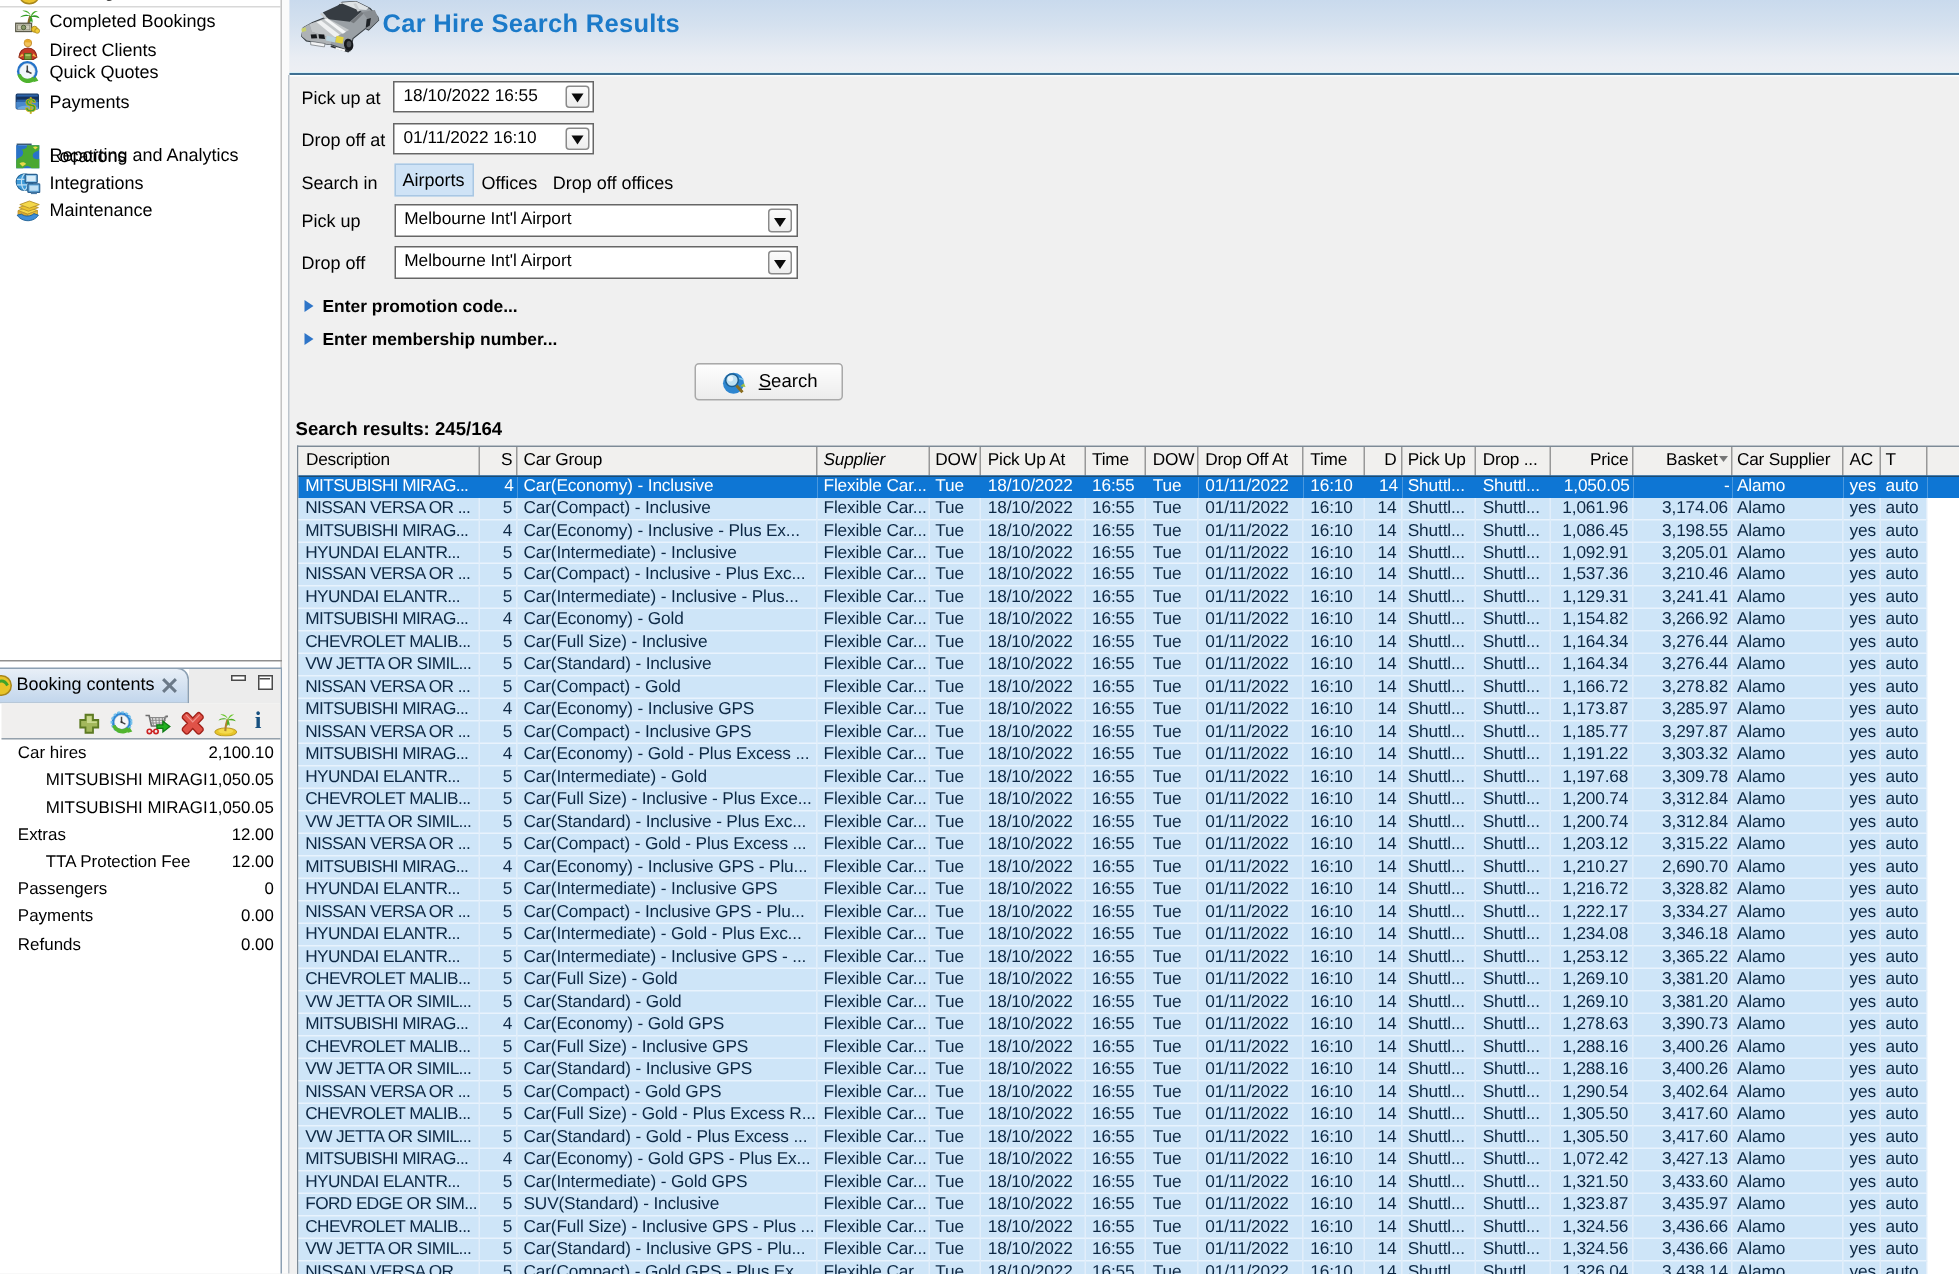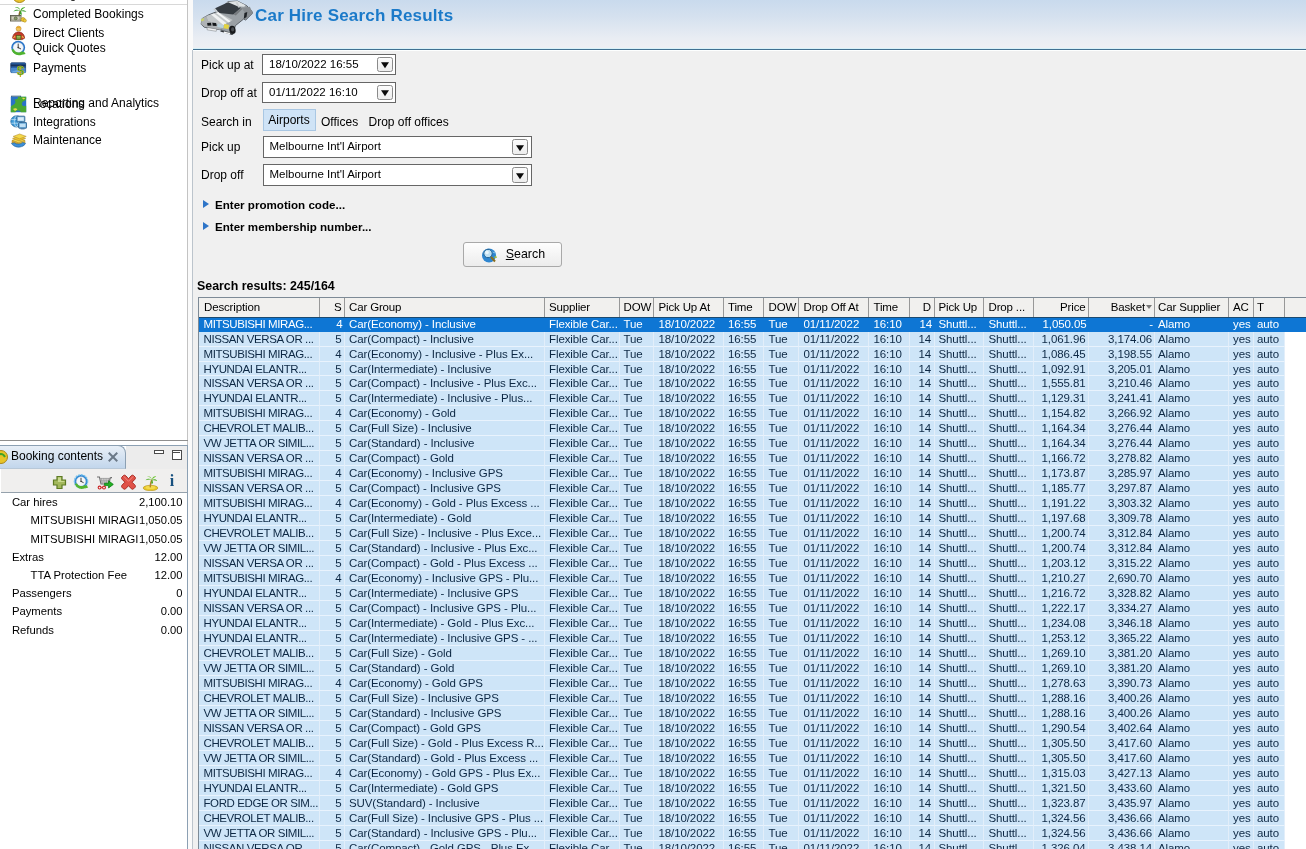--- a/index.html
+++ b/index.html
@@ -224,21 +224,21 @@
         <path d="M12.5 10.5 L15 8.5 L16 11 Z" fill="#9ebf3f"></path>
       </svg></span>
 <span class="tx"><u>S</u>earch</span>
   </div>
 <div class="abs" id="results">Search results: 245/164</div>
 <div class="abs" id="tbl">
 <div id="thead">
       <div class="c" style="padding-left:5.5px;">Description</div>
       <div class="c" style="padding-right:2px;text-align:right;">S</div>
       <div class="c" style="padding-left:4.5px;">Car Group</div>
-      <div class="c" style="padding-left:4px;">Supplier</div>
+      <div class="c" style="padding-left:4px;font-style:italic;">Supplier</div>
       <div class="c" style="padding-left:4px;">DOW</div>
       <div class="c" style="padding-left:4.5px;">Pick Up At</div>
       <div class="c" style="padding-left:4.5px;">Time</div>
       <div class="c" style="padding-left:4.5px;">DOW</div>
       <div class="c" style="padding-left:4.5px;">Drop Off At</div>
       <div class="c" style="padding-left:4.5px;">Time</div>
       <div class="c" style="padding-right:3px;text-align:right;">D</div>
       <div class="c" style="padding-left:3.5px;">Pick Up</div>
       <div class="c" style="padding-left:4.5px;">Drop ...</div>
       <div class="c" style="padding-right:2.5px;text-align:right;">Price</div>
@@ -339,21 +339,21 @@
       <div class="c al" style="padding-left:4px">Flexible Car...</div>
       <div class="c al" style="padding-left:4px">Tue</div>
       <div class="c al">18/10/2022</div>
       <div class="c al">16:55</div>
       <div class="c al">Tue</div>
       <div class="c al">01/11/2022</div>
       <div class="c al">16:10</div>
       <div class="c ar" style="padding-right:3px">14</div>
       <div class="c al" style="padding-left:3.5px">Shuttl...</div>
       <div class="c al">Shuttl...</div>
-      <div class="c ar">1,555.81</div>
+      <div class="c ar">1,537.36</div>
       <div class="c ar" style="padding-right:1.5px">3,210.46</div>
       <div class="c al" style="padding-left:3.5px">Alamo</div>
       <div class="c al" style="padding-left:4px">yes</div>
       <div class="c al" style="padding-left:3.5px">auto</div>
       <div class="c last"></div>
     </div>
     <div class="row">
       <div class="c al" style="padding-left:5px;letter-spacing:-0.4px">HYUNDAI ELANTR...</div>
       <div class="c ar" style="padding-right:2px">5</div>
       <div class="c al">Car(Intermediate) - Inclusive - Plus...</div>
@@ -885,21 +885,21 @@
       <div class="c al" style="padding-left:4px">Flexible Car...</div>
       <div class="c al" style="padding-left:4px">Tue</div>
       <div class="c al">18/10/2022</div>
       <div class="c al">16:55</div>
       <div class="c al">Tue</div>
       <div class="c al">01/11/2022</div>
       <div class="c al">16:10</div>
       <div class="c ar" style="padding-right:3px">14</div>
       <div class="c al" style="padding-left:3.5px">Shuttl...</div>
       <div class="c al">Shuttl...</div>
-      <div class="c ar">1,315.03</div>
+      <div class="c ar">1,072.42</div>
       <div class="c ar" style="padding-right:1.5px">3,427.13</div>
       <div class="c al" style="padding-left:3.5px">Alamo</div>
       <div class="c al" style="padding-left:4px">yes</div>
       <div class="c al" style="padding-left:3.5px">auto</div>
       <div class="c last"></div>
     </div>
     <div class="row">
       <div class="c al" style="padding-left:5px;letter-spacing:-0.4px">HYUNDAI ELANTR...</div>
       <div class="c ar" style="padding-right:2px">5</div>
       <div class="c al">Car(Intermediate) - Gold GPS</div>

